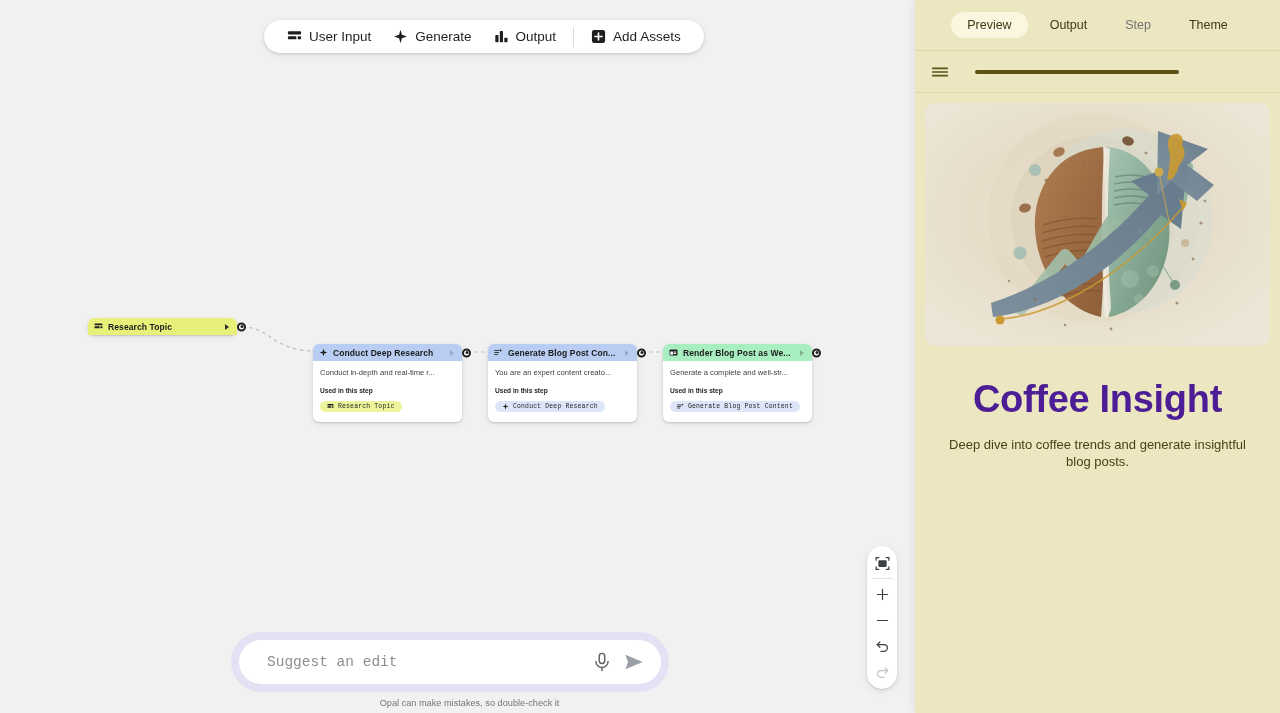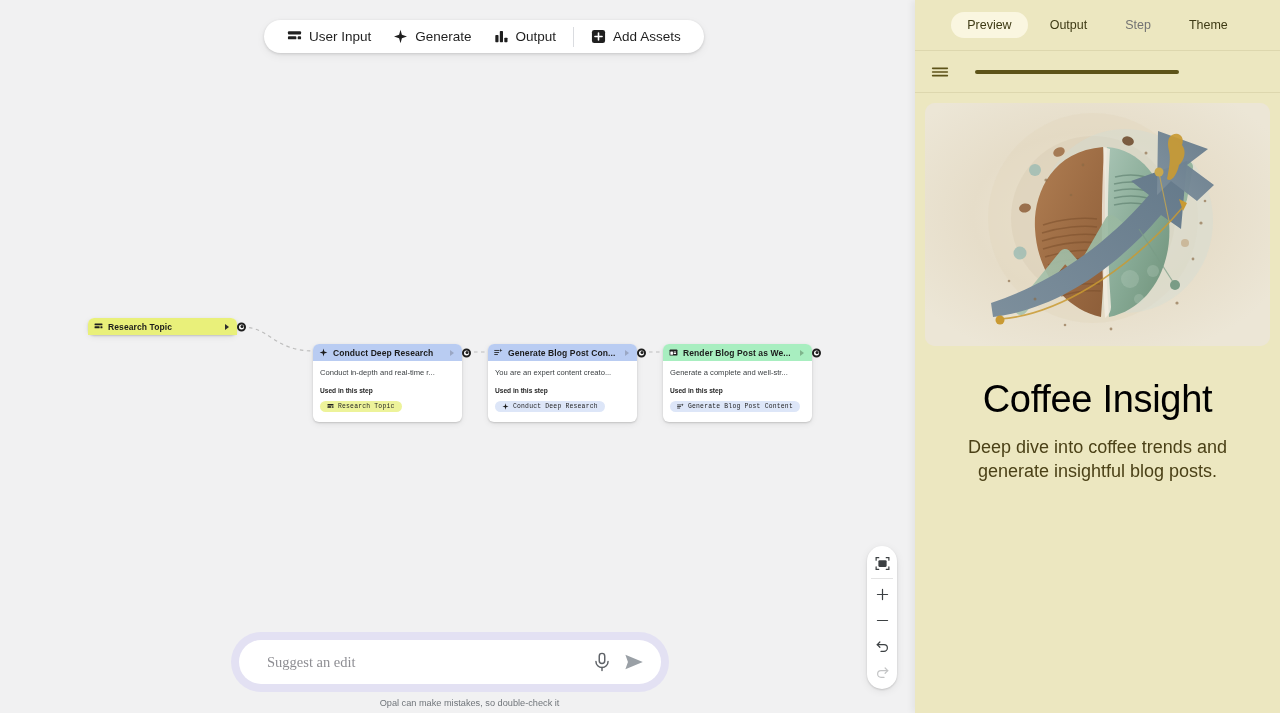--- a/index.html
+++ b/index.html
@@ -126,21 +126,21 @@
     z-index: 14;
   }
   .promptbar {
     width: 100%; height: 100%;
     background: #fff; border-radius: 22px;
     display: flex; align-items: center;
     padding: 0 16px 0 28px;
   }
   .prompt-input {
     flex: 1 1 auto; border: none; outline: none;
-    font-family: Liberation Serif, serif;
+    font-family: Liberation Mono, monospace;
     font-size: 14.5px; color: #1f1f1f; background: transparent;
   }
   .prompt-input::placeholder { color: #8e8e93; }
   .p-ic { width: 22px; height: 22px; margin-left: 10px; cursor: pointer; color: #5f6368; display:block; }
   .disclaimer {
     position: absolute; left: 0; top: 698px; width: 915px;
     text-align: center; font-size: 9.2px; color: #70757a; padding-left: 24px;
   }
 
   
@@ -177,25 +177,25 @@
     width: 100%; height: 243px;
     border-radius: 10px;
     overflow: hidden;
     position: relative;
     background: radial-gradient(circle at 48% 45%, #eae2d2 0%, #e5dcc8 48%, #ece5d2 100%);
   }
   .hero svg { display: block; width: 100%; height: 100%; }
 
   .pv-title {
     margin-top: 32px; text-align: center;
-    font-size: 38px; font-weight: 400; color: #000000; letter-spacing: -0.3px;
+    font-size: 38px; font-weight: 700; color: #4c1d95; letter-spacing: -0.3px;
   }
   .pv-sub {
     margin: 15px 34px 0 34px; text-align: center;
-    font-size: 18px; line-height: 1.33; color: #4b4117;
+    font-size: 13px; line-height: 1.33; color: #4b4117;
   }
   .start-btn {
     margin: 28px auto 0 auto;
     width: 163px; height: 42px;
     background: #4b4117; color: #fff;
     border: none; border-radius: 21px;
     display: flex; align-items: center; justify-content: center; gap: 11px;
     font-family: "Liberation Sans", sans-serif;
     font-size: 14.5px; cursor: pointer;
   }

